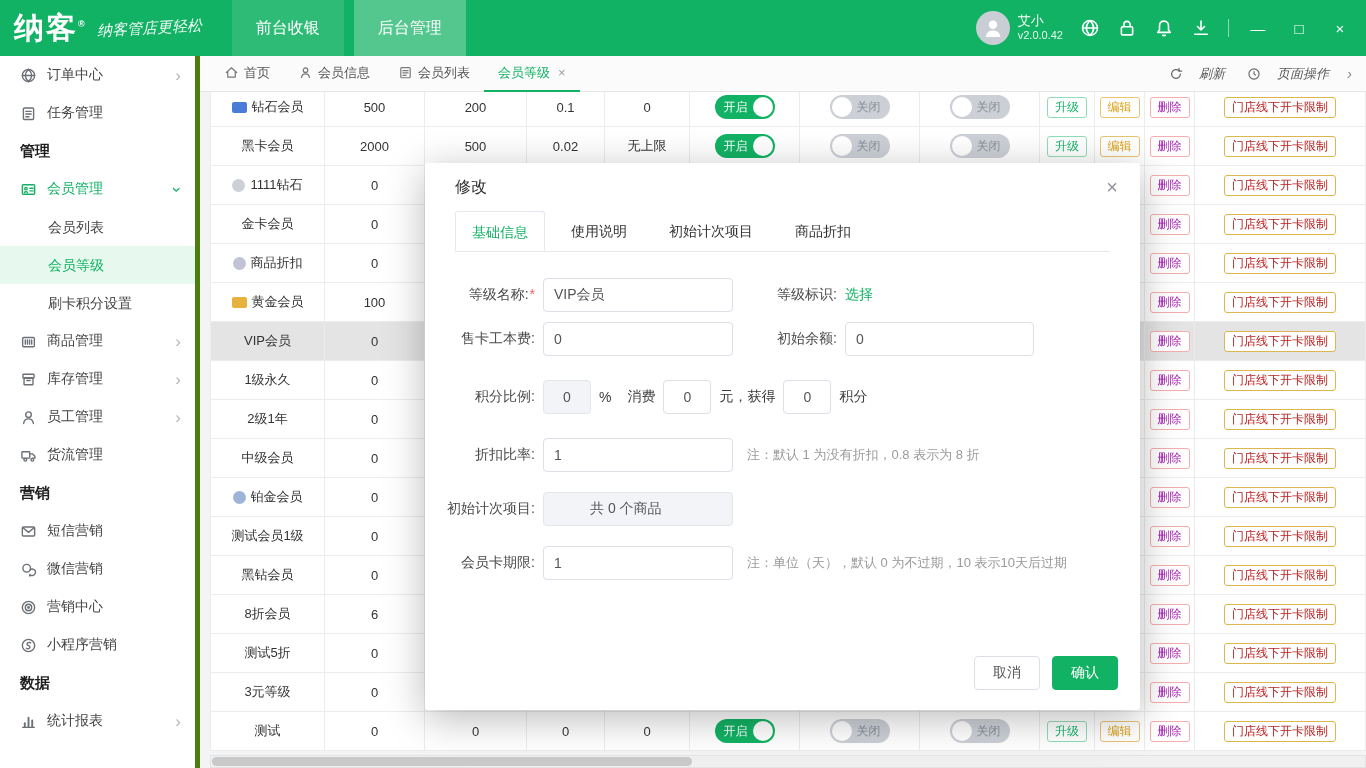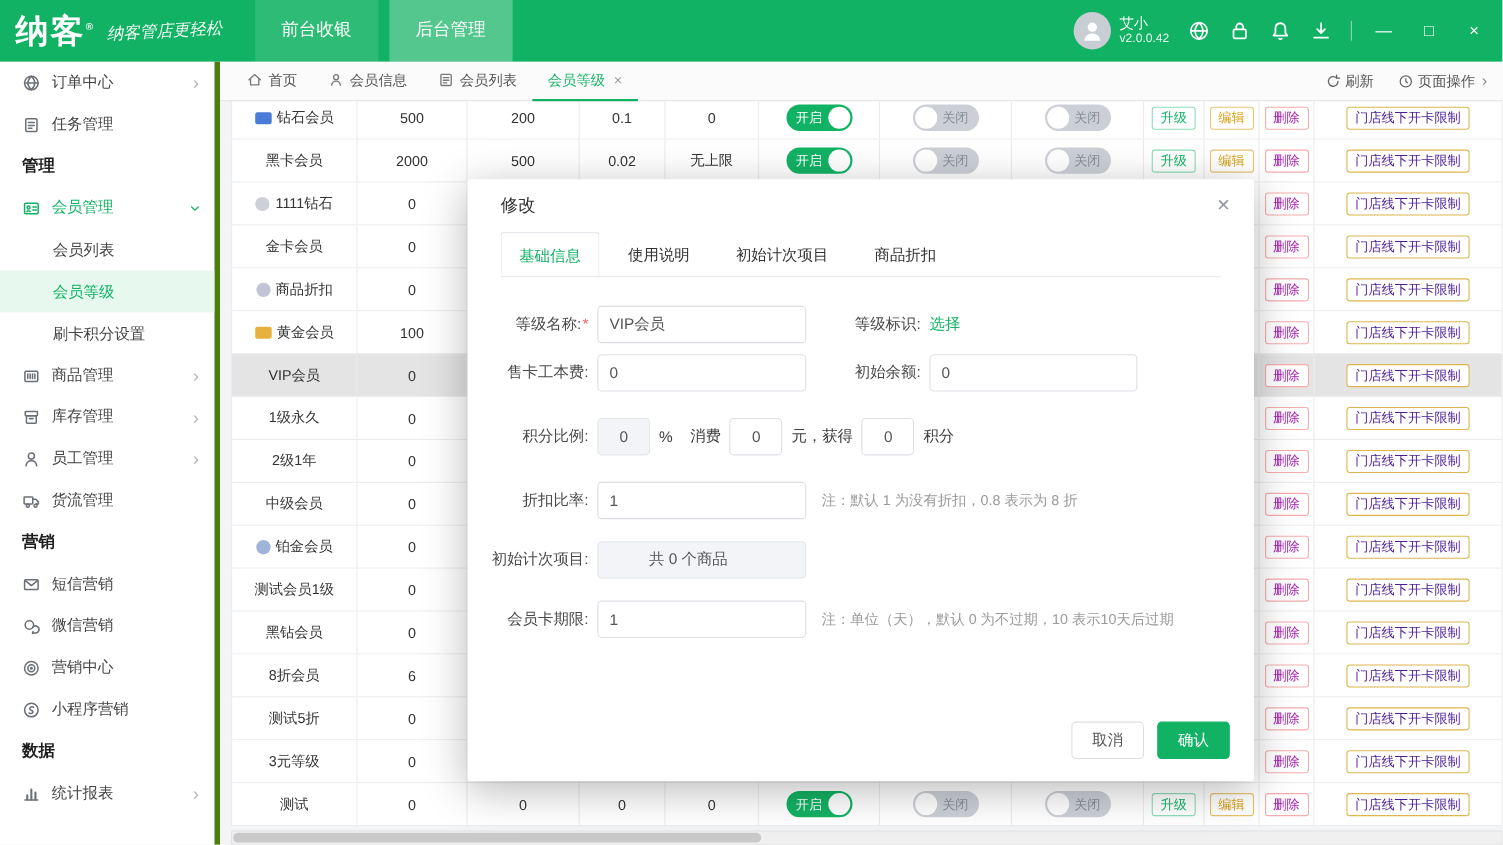--- a/index.html
+++ b/index.html
@@ -48,21 +48,21 @@
   .tabbar{position:absolute;top:56px;left:200px;width:1166px;height:36px;background:#fbfbfb;
     border-bottom:1px solid #e5e5e5;display:flex;align-items:center;z-index:30;padding-left:10px;}
   .ptab{display:flex;align-items:center;gap:5px;height:36px;padding:0 14px;font-size:13px;color:#555;
     cursor:pointer;border-bottom:2px solid transparent;}
   .ptab .icon{width:15px;height:15px;display:flex;color:#7a7a7a;}
   .ptab .icon svg{width:100%;height:100%;}
   .ptab.active{color:#12b264;border-bottom-color:#12b264;}
   .ptab .x{color:#9a9a9a;font-size:13px;margin-left:3px;}
   .tabbar-right{margin-left:auto;display:flex;align-items:center;gap:22px;padding-right:14px;
     font-size:13px;color:#555;}
-  .tb-act{display:flex;align-items:center;gap:4px;cursor:pointer;}
+  .tb-act{display:flex;align-items:center;gap:16px;cursor:pointer;font-style:italic;}
   .tb-act .icon{width:14px;height:14px;display:flex;color:#666;}
   .tb-act .icon svg{width:100%;height:100%;}
   .chev{color:#888;font-size:15px;margin-left:2px;}
 
   
   .main{position:absolute;top:92px;left:200px;width:1166px;height:676px;background:#f3f4f6;
     overflow:hidden;z-index:10;}
   .table{position:absolute;top:-4px;left:10px;width:1156px;}
   .trow{display:flex;height:39px;background:#fff;border-bottom:1px solid #ececec;}
   .trow.selected{background:#e4e4e4;}
@@ -76,21 +76,21 @@
   .toggle.on{background:#12b264;color:#fff;padding-left:9px;}
   .toggle.off{background:#ccd0d6;color:#868d97;padding-left:27px;}
   .knob{width:20px;height:20px;border-radius:50%;background:#fff;position:absolute;top:2px;}
   .toggle.on .knob{right:2px;}
   .toggle.off .knob{left:2px;}
   .btn-mini{padding:2px 7px;font-size:12px;border-radius:3px;border:1px solid;background:#fff;
     cursor:pointer;line-height:15px;white-space:nowrap;}
   .b-up{color:#12b264;border-color:#8fdcb8;}
   .b-edit{color:#d9a118;border-color:#e7c56f;}
   .b-del{color:#a21caf;border-color:#f5adad;}
-  .b-limit{color:#4c1d95;border-color:#ddb64f;}
+  .b-limit{color:#b91c1c;border-color:#ddb64f;}
   .hscroll{position:absolute;left:10px;bottom:0;width:1156px;height:13px;background:#f0f0f0;
     border:1px solid #e3e3e3;}
   .thumb{width:480px;height:9px;margin:1px 0 0 1px;background:#c9c9c9;border-radius:5px;}
 
   
   .modal{position:absolute;left:425px;top:163px;width:715px;height:547px;background:#fff;
     border-radius:3px;box-shadow:0 8px 40px rgba(0,0,0,.28);z-index:50;}
   .m-head{height:48px;display:flex;align-items:center;padding:0 22px 0 30px;}
   .m-title{font-size:16px;color:#333;}
   .m-close{margin-left:auto;font-size:20px;color:#909399;cursor:pointer;line-height:1;}

